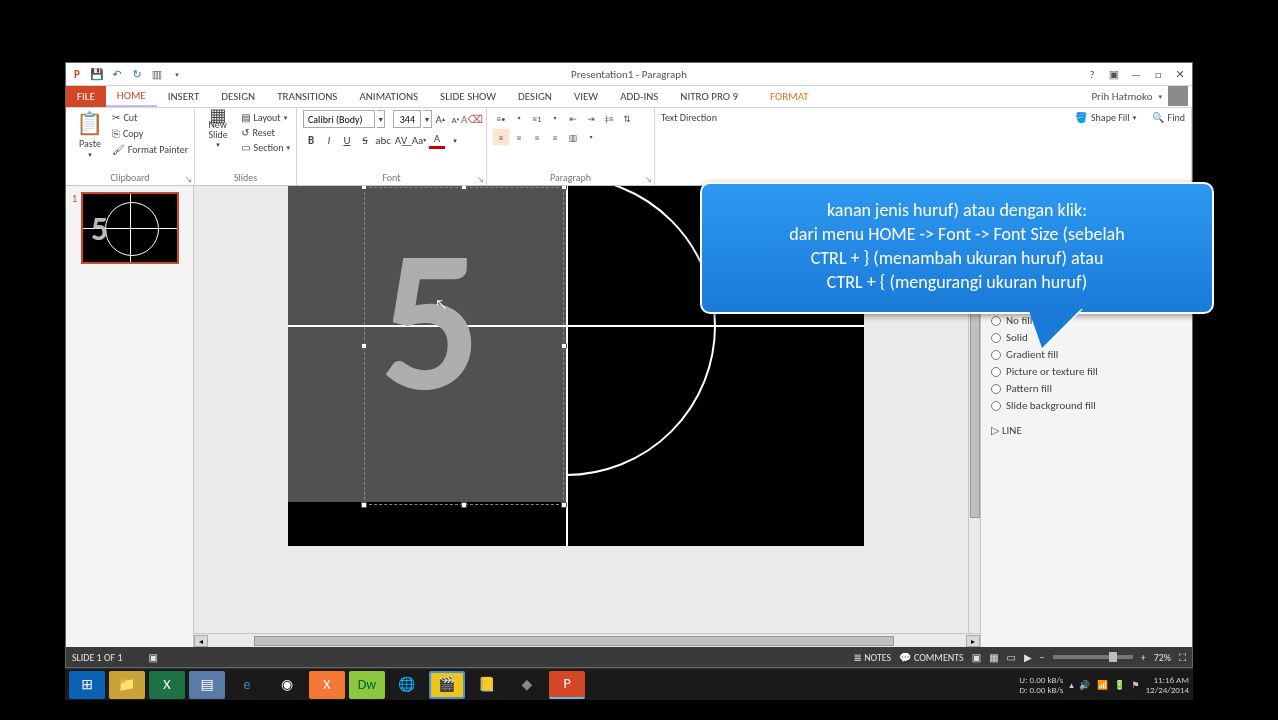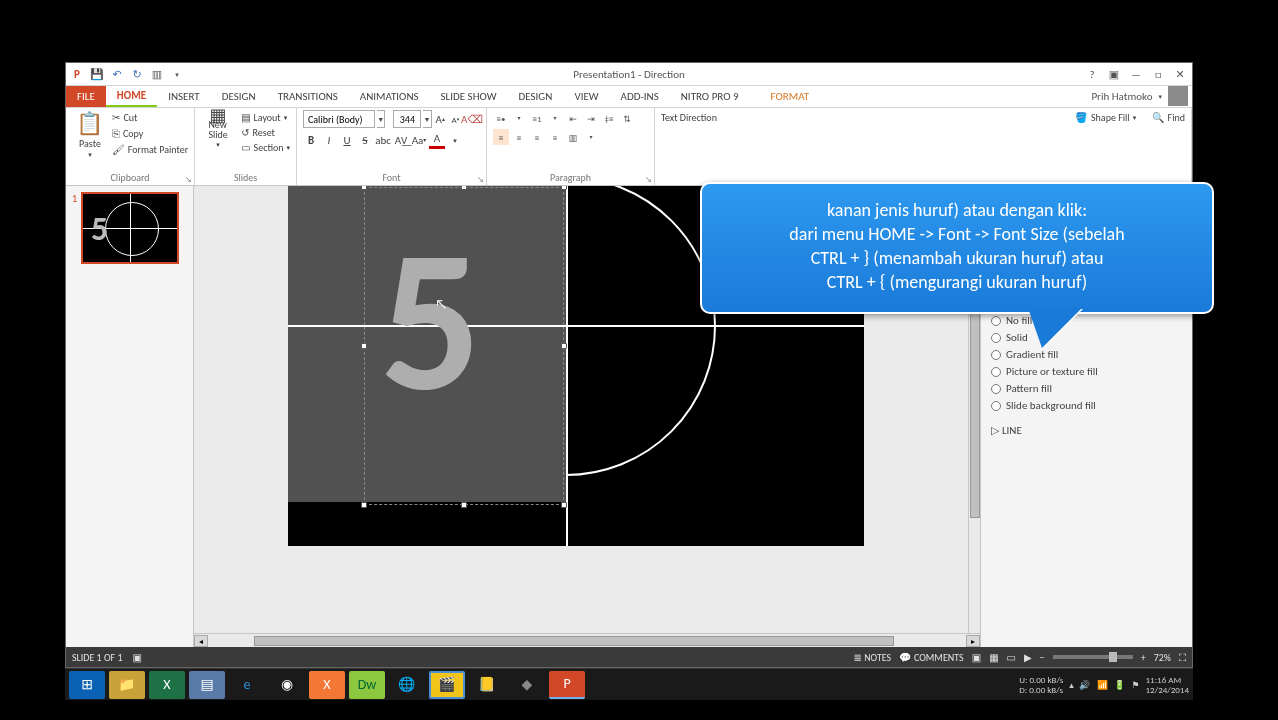--- a/index.html
+++ b/index.html
@@ -8,21 +8,21 @@
 .titlebar { height: 23px; background: #fff; display: flex; align-items: center; font-size: 11px; color: #555; border-bottom: 1px solid #d4d4d4; position: relative; }
 .qat { display: flex; align-items: center; gap: 6px; padding: 0 4px; }
 .qat-ico { width: 14px; height: 14px; display: inline-flex; align-items: center; justify-content: center; color: #555; font-size: 11px; }
 .title-text { position: absolute; left: 50%; transform: translateX(-50%); }
 .tool-tab { position: absolute; left: 716px; top: 0; color: #d97726; font-size: 10px; background: #fff; padding: 0 6px; height: 22px; display: flex; align-items: flex-end; margin-top: 24px; }
 .win-ctrls { position: absolute; right: 0; display: flex; gap: 2px; padding: 0 2px; }
 .win-btn { width: 20px; height: 18px; display: flex; align-items: center; justify-content: center; font-size: 11px; color: #555; cursor: pointer; }
 .menubar { height: 22px; background: #fff; display: flex; align-items: stretch; font-size: 11px; border-bottom: 1px solid #d4d4d4; position: relative;}
 .menu-tab { padding: 0 11px; display: flex; align-items: center; color: #444; cursor: pointer; }
 .menu-tab.file { background: #d24726; color: #fff; }
-.menu-tab.active { color: #d24726; border-bottom: 2px solid #84cc16; font-weight: bold; }
+.menu-tab.active { color: #d24726; border-bottom: 2px solid #c4b5fd; }
 .menu-tab.format { color: #d97726; }
 .user-area { position: absolute; right: 4px; display: flex; align-items: center; gap: 6px; font-size: 11px; color: #555;}
 .user-ava { width: 20px; height: 20px; background: #8a8a8a; }
 .ribbon { height: 78px; background: #fff; border-bottom: 1px solid #c6c6c6; display: flex; font-size: 11px; color: #444; }
 .rgroup { border-right: 1px solid #d4d4d4; padding: 2px 6px 0 6px; display: flex; flex-direction: column; justify-content: space-between; position: relative;}
 .rgroup-label { font-size: 10px; color: #777; text-align: center; padding-bottom: 1px; }
 .rgroup-label.arrow::after { content: "↘"; font-size: 8px; color: #888; position: absolute; right: 2px; bottom: 1px; }
 .cliprow { display: flex; gap: 4px; }
 .paste-btn { display: flex; flex-direction: column; align-items: center; width: 36px; }
 .clip-col { display: flex; flex-direction: column; gap: 1px; font-size: 10px;}
@@ -59,50 +59,50 @@
 .sel-handle { position: absolute; width: 6px; height: 6px; background: #fff; border: 1px solid #555; border-radius: 1px;}
 .side-pane { width: 212px; background: #f4f4f4; border-left: 1px solid #c6c6c6; padding: 6px 10px; font-size: 11px; color: #444; position: relative;}
 .pane-close { position: absolute; right: 6px; top: 4px; display: flex; gap: 4px; font-size: 10px; color: #666;}
 .pane-section { margin-top: 120px;}
 .radio-row { display: flex; align-items: center; gap: 5px; padding: 2px 0;}
 .radio-row input { width: 10px; height: 10px;}
 .line-header { margin-top: 10px; font-size: 11px; cursor: pointer;}
 .hscroll-track { height: 14px; border-top: 1px solid #c6c6c6; background: #eaeaea; display: flex; align-items: center;}
 .hscroll-btn { width: 14px; height: 12px; background: #d8d8d8; border: 1px solid #aaa; font-size: 8px; display: flex; align-items: center; justify-content: center;}
 .hscroll-thumb { height: 10px; background: #c0c0c0; border: 1px solid #999;}
-.statusbar { height: 20px; background: #3a3a3a; color: #e0e0e0; font-size: 10px; display: flex; align-items: center; padding: 0 6px; gap: 10px;}
+.statusbar { height: 20px; background: #3a3a3a; color: #e0e0e0; font-size: 10px; display: flex; align-items: center; padding: 0 6px; gap: 26px;}
 .statusbar .right { margin-left: auto; display: flex; align-items: center; gap: 8px;}
 .zoom-slider { width: 80px; height: 4px; background: #777; position: relative;}
 .zoom-slider .knob { position: absolute; left: 56px; top: -3px; width: 8px; height: 10px; background: #bbb;}
 .callout { position: absolute; left: 700px; top: 182px; width: 514px; background: linear-gradient(#2d99f0,#1a7ad8); border: 2px solid #fff; border-radius: 10px; padding: 14px 18px 18px 18px; color: #fff; font-size: 18px; line-height: 24px; text-align: center; box-shadow: 0 2px 6px rgba(0,0,0,.4);}
 .callout::after { content: ""; position: absolute; right: 130px; bottom: -36px; width: 0; height: 0; border-left: 14px solid transparent; border-right: 40px solid transparent; border-top: 40px solid #1a7ad8; filter: drop-shadow(1px 1px 0 #fff);}
 .taskbar { position: absolute; left: 65px; bottom: 20px; width: 1128px; height: 32px; background: #1a1a1a; border-top: 1px solid #333; display: flex; align-items: center; padding: 0 4px; gap: 4px;}
 .task-ico { width: 36px; height: 28px; display: flex; align-items: center; justify-content: center; font-size: 14px; color: #fff; border-radius: 2px;}
 .tray { margin-left: auto; display: flex; align-items: center; gap: 6px; color: #ccc; font-size: 9px;}
-.tray-col { display: flex; flex-direction: column; align-items: flex-start; line-height: 10px;}
+.tray-col { display: flex; flex-direction: column; align-items: flex-end; line-height: 10px;}
 .vscroll { position: absolute; right: 212px; top: 0; bottom: 14px; width: 12px; background: #eaeaea; border-left: 1px solid #c6c6c6;}
 .vscroll-thumb { position: absolute; left: 1px; width: 10px; background: #c0c0c0; border: 1px solid #999;}
 .para-btn { width: 16px; height: 16px; display: inline-flex; align-items: center; justify-content: center; border: 1px solid transparent; font-size: 9px; color: #555;}
 .cursor-arrow { position: absolute; left: 435px; top: 296px; color: #fff; font-size: 14px; pointer-events: none;}
 </style>
 </head>
 <body>
 
 <div class="app-window">
 
   <div class="titlebar">
     <div class="qat">
       <span class="qat-ico" style="color:#d24726;font-weight:bold">P</span>
       <span class="qat-ico" style="color:#3a6db5">💾</span>
       <span class="qat-ico" style="color:#3a6db5">↶</span>
       <span class="qat-ico" style="color:#3a6db5">↻</span>
       <span class="qat-ico">▥</span>
       <span class="qat-ico" style="font-size:7px">▾</span>
     </div>
-    <div class="title-text">Presentation1 - Direction</div>
+    <div class="title-text">Presentation1 - Paragraph</div>
     <div class="tool-tab">DRAWING TOOLS</div>
     <div class="win-ctrls">
       <span class="win-btn">?</span>
       <span class="win-btn">▣</span>
       <span class="win-btn">—</span>
       <span class="win-btn">□</span>
       <span class="win-btn">✕</span>
     </div>
   </div>
 

